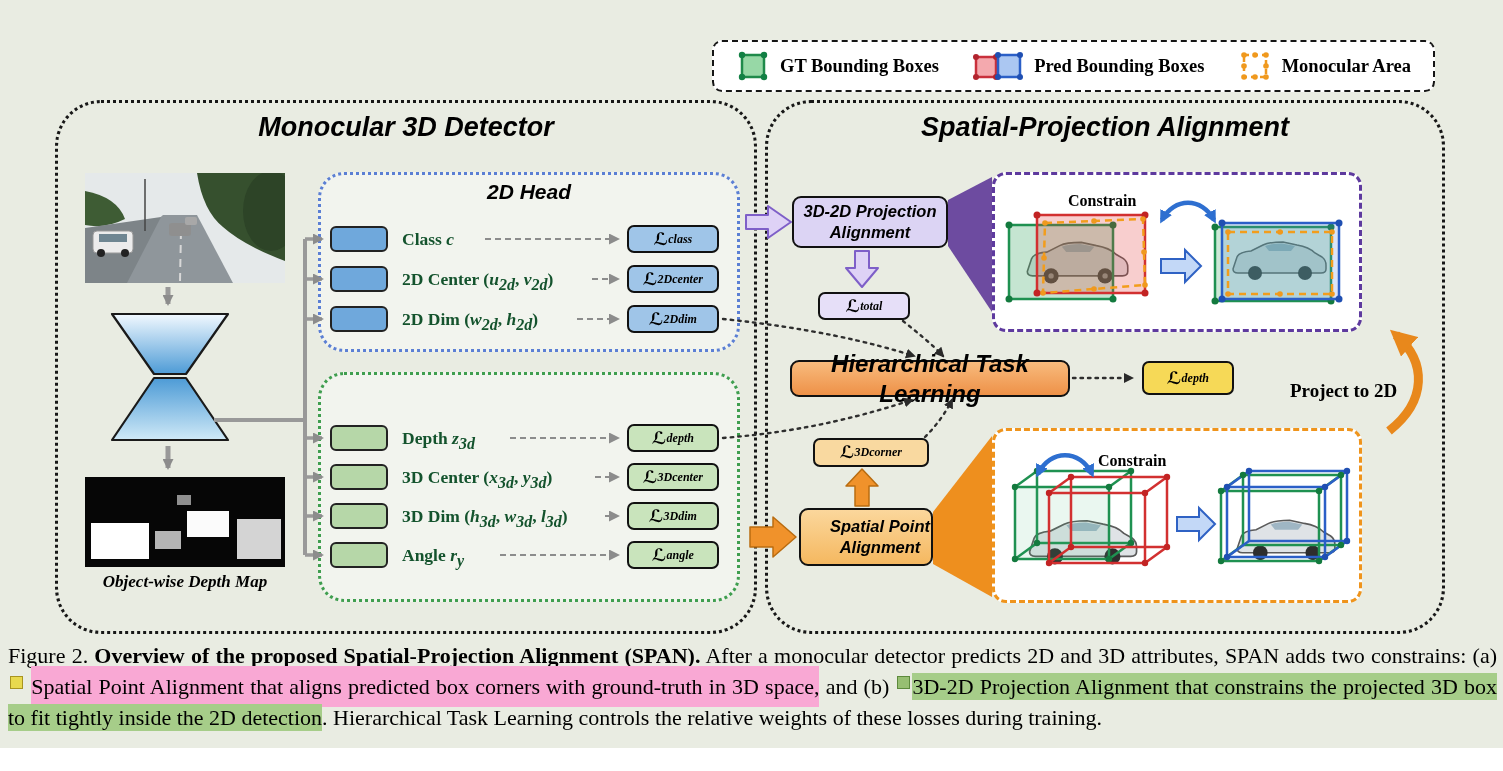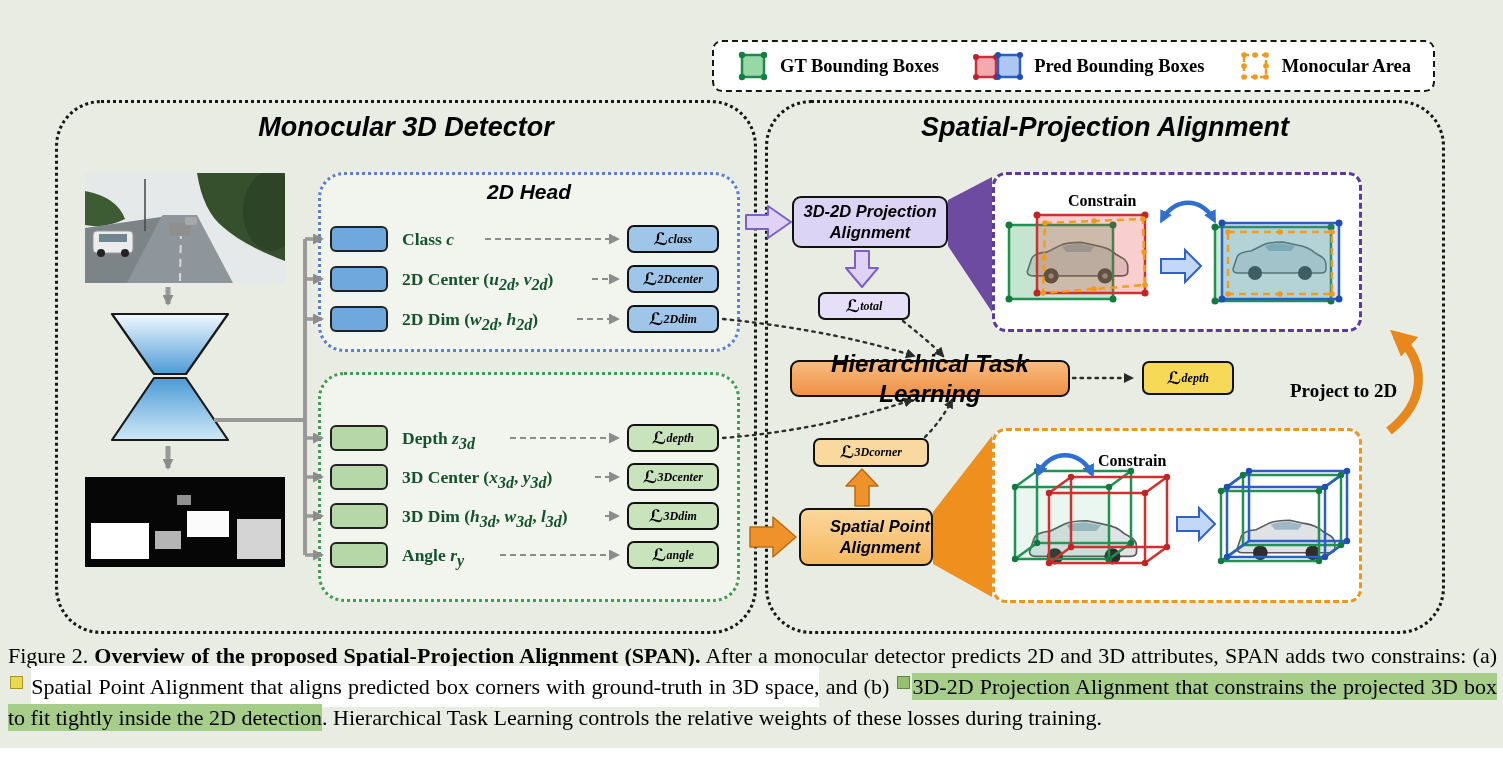--- a/index.html
+++ b/index.html
@@ -46,21 +46,21 @@
   .depth-label { font:italic 700 17px "Liberation Serif", serif; text-align:center; }
 
   .legend { background:#fff; border:2.5px dashed #151515; border-radius:10px; display:flex;
             align-items:center; justify-content:space-between; padding:0 22px; }
   .legend-item { display:flex; align-items:center; gap:10px; }
   .legend-label { font:700 18.5px "Liberation Serif", serif; color:#000; white-space:nowrap; }
 
   .caption { position:absolute; left:8px; top:640px; width:1489px; font:22px/1.42 "Liberation Serif", serif;
              color:#000; text-align:justify; }
   .cap-bold { font-weight:700; }
-  .hl-y { background:#ffffff; padding:8px 0; }
+  .hl-y { background:#f9a8d4; padding:8px 0; }
   .hl-g { background:#a6cd89; padding:1px 0; }
   .sticky { display:inline-block; width:13px; height:13px; vertical-align:-1px; transform:translateY(-6px); margin:0 2px; }
   .sticky-y { background:#e8d94e; border:1px solid #a89420; }
   .sticky-g { background:#97bf72; border:1px solid #5d8a3c; }
 
   svg { display:block; }
   .overlay { position:absolute; left:0; top:0; z-index:60; pointer-events:none; }
 </style>
 </head>
 <body>
@@ -146,20 +146,21 @@
   </svg>
 
   <svg class="abs" style="left:85px;top:477px;" width="200" height="90" viewBox="0 0 200 90">
     <rect x="0" y="0" width="200" height="90" fill="#060606"></rect>
     <rect x="6" y="46" width="58" height="36" fill="#ffffff"></rect>
     <rect x="70" y="54" width="26" height="18" fill="#b5b5b5"></rect>
     <rect x="102" y="34" width="42" height="26" fill="#fbfbfb"></rect>
     <rect x="92" y="18" width="14" height="10" fill="#8f8f8f"></rect>
     <rect x="152" y="42" width="44" height="40" fill="#d4d4d4"></rect>
   </svg>
+  <div class="depth-label abs" style="left:60px;top:572px;width:250px;">Object-wise Depth Map</div>
 
   <div class="headbox h2d abs" style="left:318px;top:172px;width:422px;height:180px;"></div>
   <div class="head-title abs" style="left:318px;top:180px;width:422px;">2D Head</div>
 
   <div class="feat f2d abs" style="left:330px;top:226px;"></div>
   <div class="rowlabel abs" style="left:402px;top:228px;">Class <i>c</i></div>
   <div class="loss lb abs" style="left:627px;top:225px;width:92px;height:28px;">ℒ<sub>class</sub></div>
 
   <div class="feat f2d abs" style="left:330px;top:266px;"></div>
   <div class="rowlabel abs" style="left:402px;top:268px;">2D Center (<i>u</i><sub>2d</sub>, <i>v</i><sub>2d</sub>)</div>

